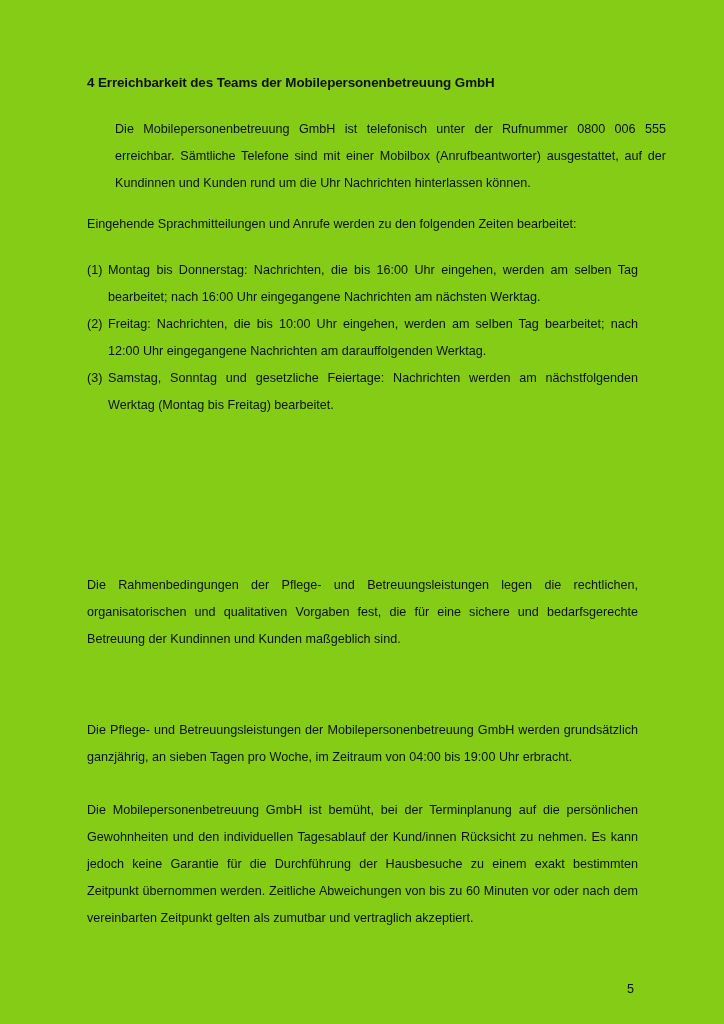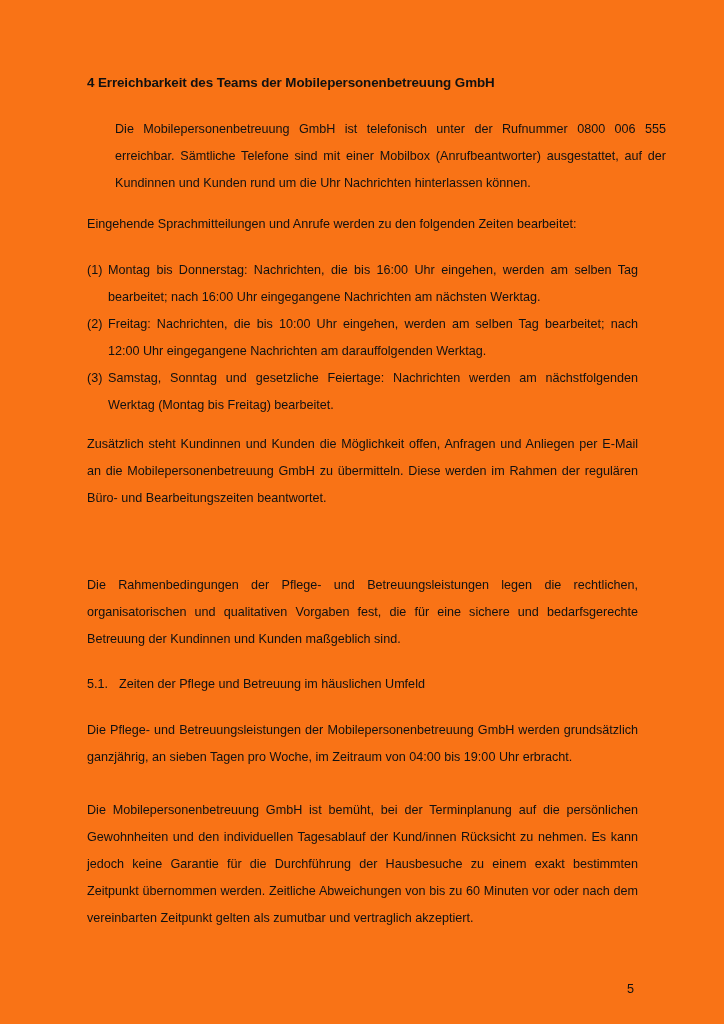--- a/index.html
+++ b/index.html
@@ -1,20 +1,20 @@
 <!DOCTYPE html>
 <html><head>
 <meta charset="utf-8">
 <style>
   html, body { margin: 0; padding: 0; background: #ffffff; }
   body {
     width: 724px; height: 1024px; position: relative; overflow: hidden;
     font-family: "Liberation Sans", sans-serif; color: #111111;
   }
-  .page { position: absolute; left: 0; top: 0; width: 724px; height: 1024px; background: #f97316; }
+  .page { position: absolute; left: 0; top: 0; width: 724px; height: 1024px; background: #84cc16; }
   .block { position: absolute; left: 87px; width: 551px; font-size: 12.6px; }
   .h { font-weight: bold; font-size: 13.4px; letter-spacing: -0.1px; }
   .p { line-height: 27px; text-align: justify; text-align-last: left; }
   .li { position: absolute; left: 87px; width: 551px; font-size: 12.6px; line-height: 27px; }
   .li .num { position: absolute; left: 0; top: 0; }
   .li .txt { margin-left: 21px; display: block; text-align: justify; }
   .sub { position: absolute; left: 87px; font-size: 12.6px; }
   .sub .n { display: inline-block; width: 32px; }
   .pagenum { position: absolute; left: 627px; top: 982px; font-size: 12.6px; }
 </style>
@@ -35,27 +35,23 @@
   </div>
   <div class="li" style="top:311px;">
     <span class="num">(2)</span>
     <span class="txt">Freitag: Nachrichten, die bis 10:00 Uhr eingehen, werden am selben Tag bearbeitet; nach 12:00 Uhr eingegangene Nachrichten am darauffolgenden Werktag.</span>
   </div>
   <div class="li" style="top:365px;">
     <span class="num">(3)</span>
     <span class="txt">Samstag, Sonntag und gesetzliche Feiertage: Nachrichten werden am nächstfolgenden Werktag (Montag bis Freitag) bearbeitet.</span>
   </div>
 
-  <div class="block p" style="top:431px;">Zusätzlich steht Kundinnen und Kunden die Möglichkeit offen, Anfragen und Anliegen per E-Mail an die Mobilepersonenbetreuung GmbH zu übermitteln. Diese werden im Rahmen der regulären Büro- und Bearbeitungszeiten beantwortet.</div>
 
 
   <div class="block p" style="top:572px;">Die Rahmenbedingungen der Pflege- und Betreuungsleistungen legen die rechtlichen, organisatorischen und qualitativen Vorgaben fest, die für eine sichere und bedarfsgerechte Betreuung der Kundinnen und Kunden maßgeblich sind.</div>
 
-  <div class="sub" style="top:677px;">
-    <span class="n">5.1.</span><span>Zeiten der Pflege und Betreuung im häuslichen Umfeld</span>
-  </div>
 
   <div class="block p" style="top:717px;">Die Pflege- und Betreuungsleistungen der Mobilepersonenbetreuung GmbH werden grundsätzlich ganzjährig, an sieben Tagen pro Woche, im Zeitraum von 04:00 bis 19:00 Uhr erbracht.</div>
 
   <div class="block p" style="top:797px;">Die Mobilepersonenbetreuung GmbH ist bemüht, bei der Terminplanung auf die persönlichen Gewohnheiten und den individuellen Tagesablauf der Kund/innen Rücksicht zu nehmen. Es kann jedoch keine Garantie für die Durchführung der Hausbesuche zu einem exakt bestimmten Zeitpunkt übernommen werden. Zeitliche Abweichungen von bis zu 60 Minuten vor oder nach dem vereinbarten Zeitpunkt gelten als zumutbar und vertraglich akzeptiert.</div>
 
   <div class="pagenum">5</div>
 </div>
 
 </body></html>

